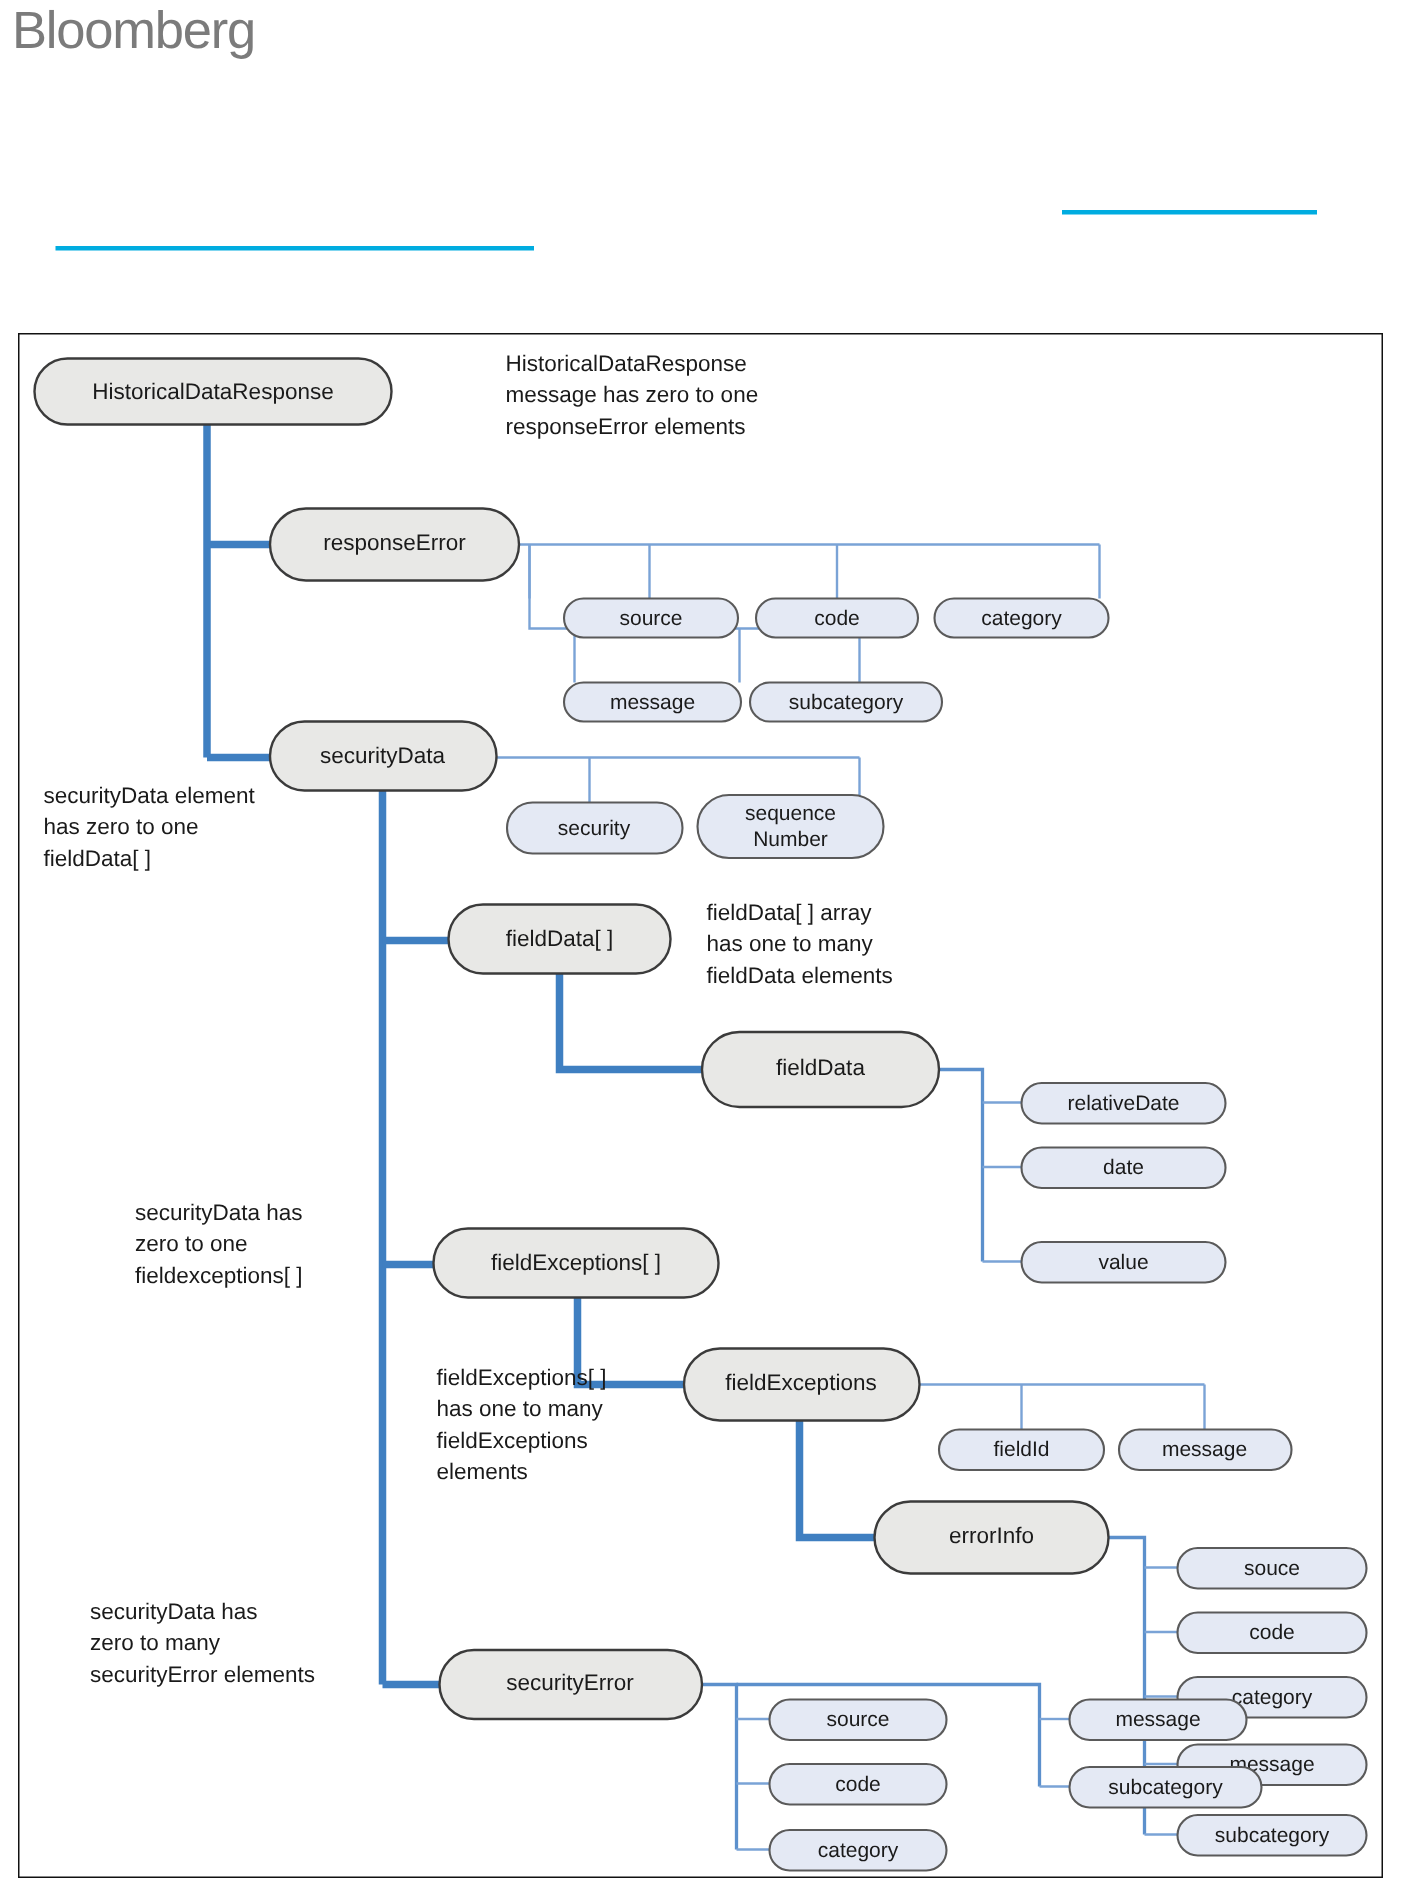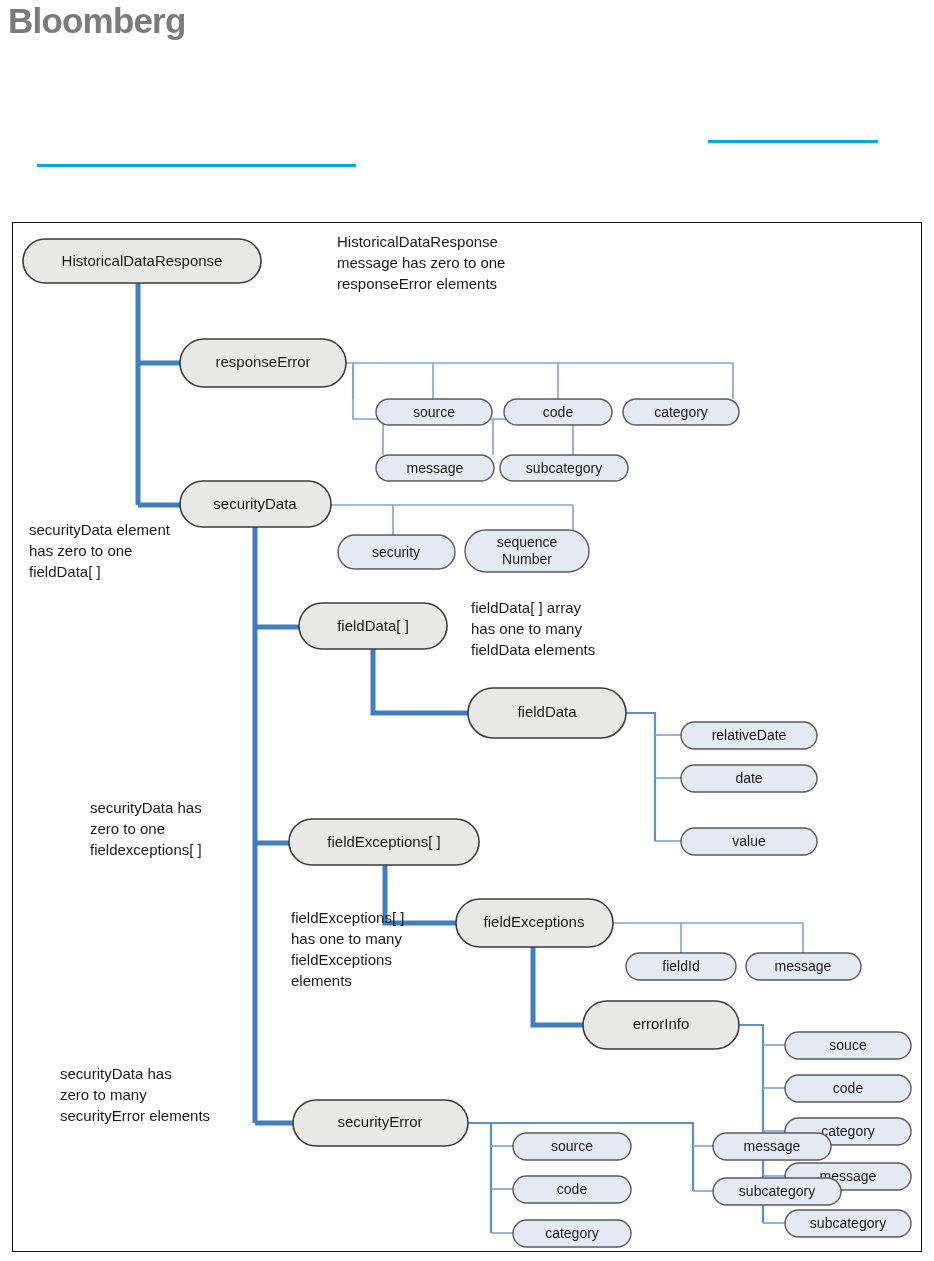--- a/index.html
+++ b/index.html
@@ -1,21 +1,21 @@
 <!DOCTYPE html>
 <html><head>
 <meta charset="utf-8">
 <title>Bloomberg HistoricalDataResponse Schema</title>
 <style>
   html,body{margin:0;padding:0;background:#ffffff;}
   body{width:934px;height:1261px;position:relative;overflow:hidden;
        font-family:"Liberation Sans","DejaVu Sans",sans-serif;}
 
   #brand-logo{position:absolute;left:8px;top:2px;font-size:35px;line-height:38px;
-      font-weight:bold;color:#7b7b7b;letter-spacing:-0.8px;}
+      font-weight:normal;color:#7b7b7b;letter-spacing:-0.8px;}
 
   .rule{position:absolute;height:3px;background:#00ace0;}
   #rule-right{left:708px;top:140px;width:170px;}
   #rule-left{left:37px;top:164px;width:319px;}
 
   #diagram-frame{position:absolute;left:12px;top:222px;width:910px;height:1030px;
       border:1.5px solid #111111;background:#ffffff;box-sizing:border-box;}
   #diagram-svg{position:absolute;left:0;top:0;width:910px;height:1030px;display:block;}
 
   .node-text{font-family:"Liberation Sans","DejaVu Sans",sans-serif;font-size:15px;

